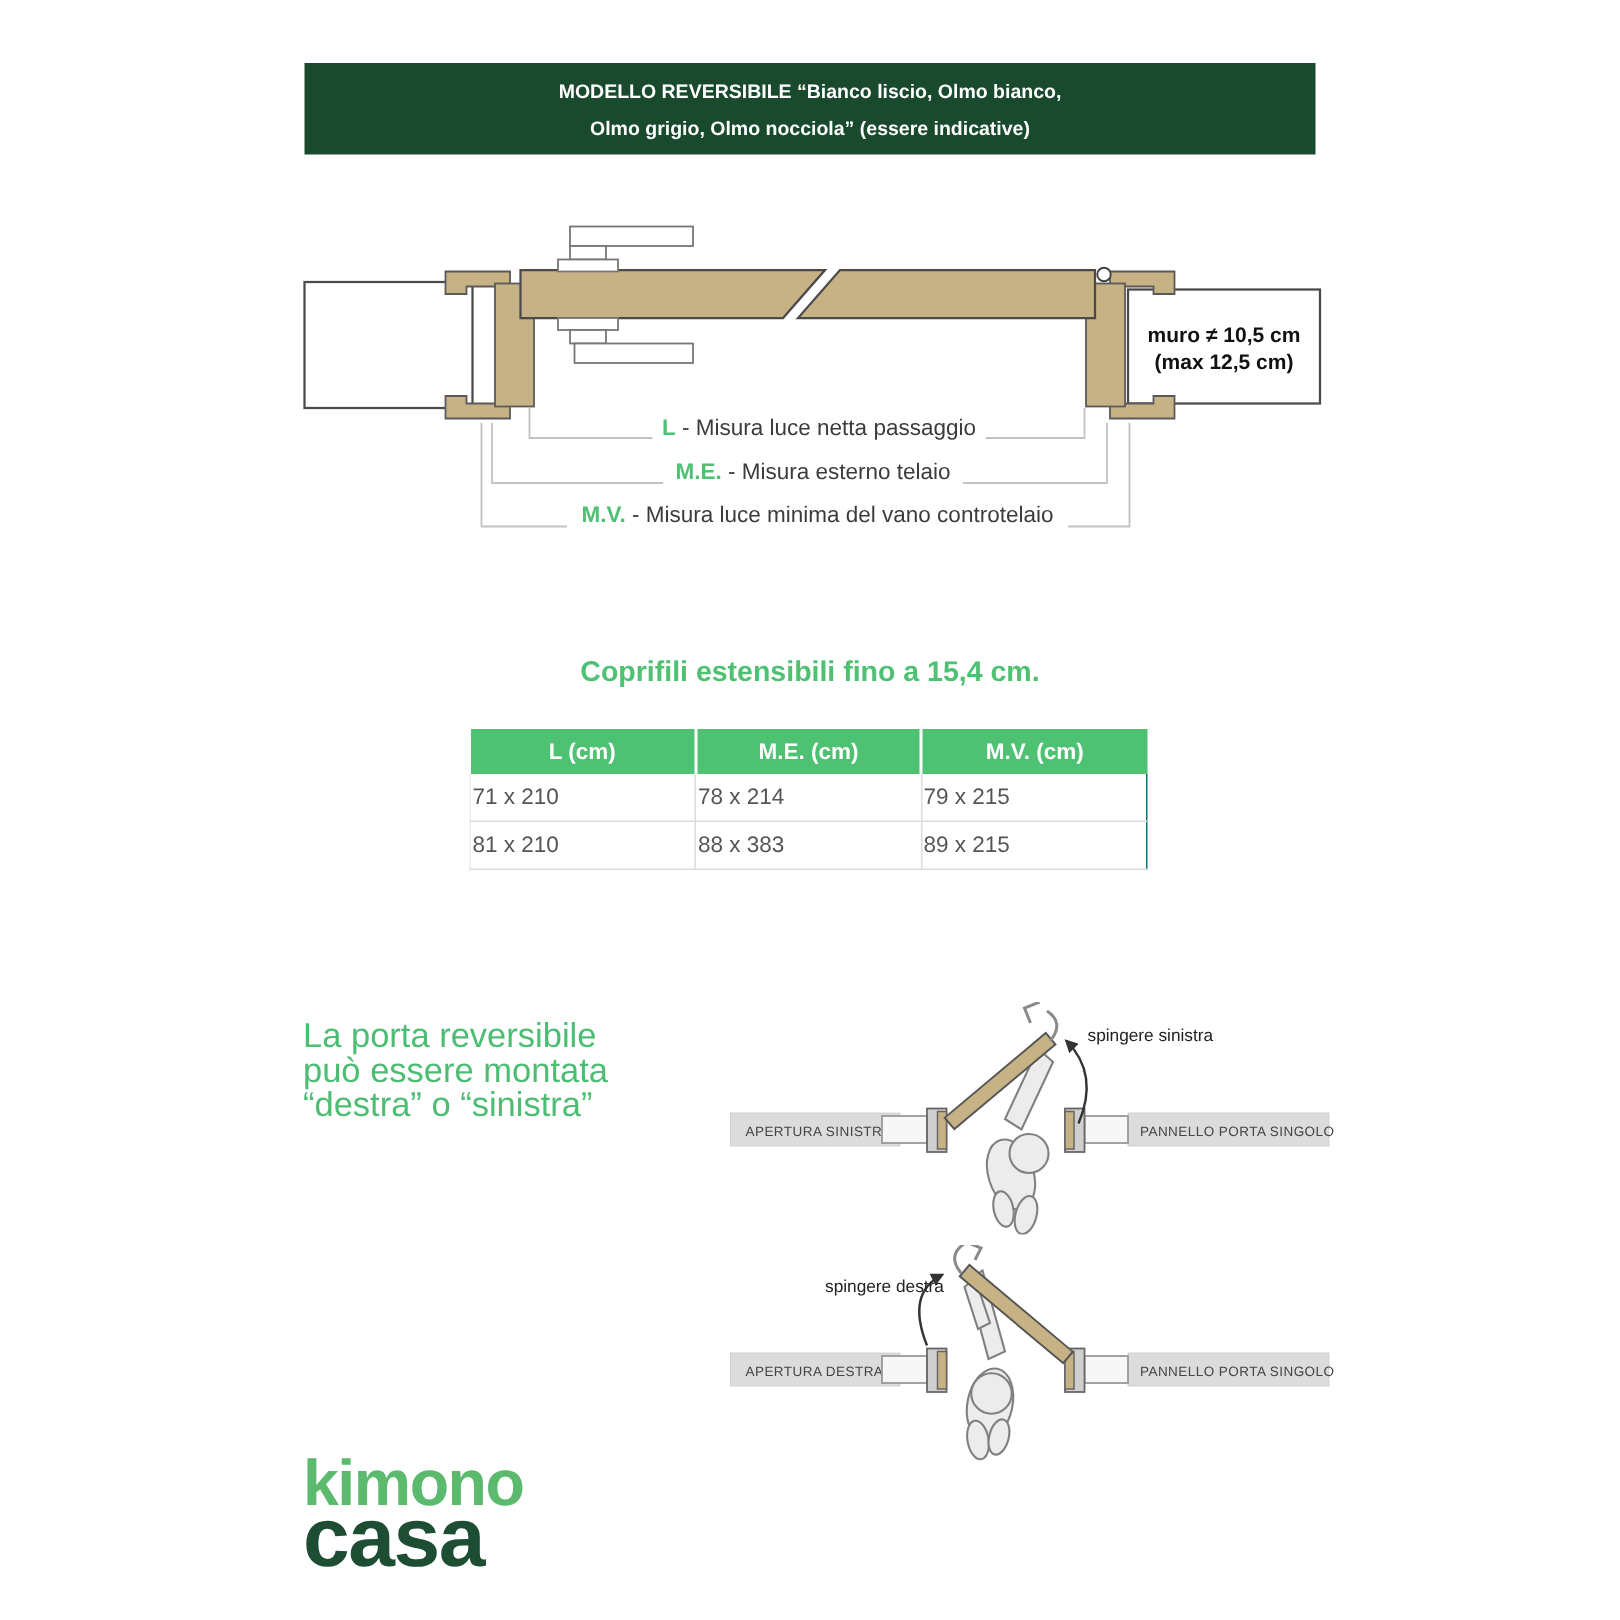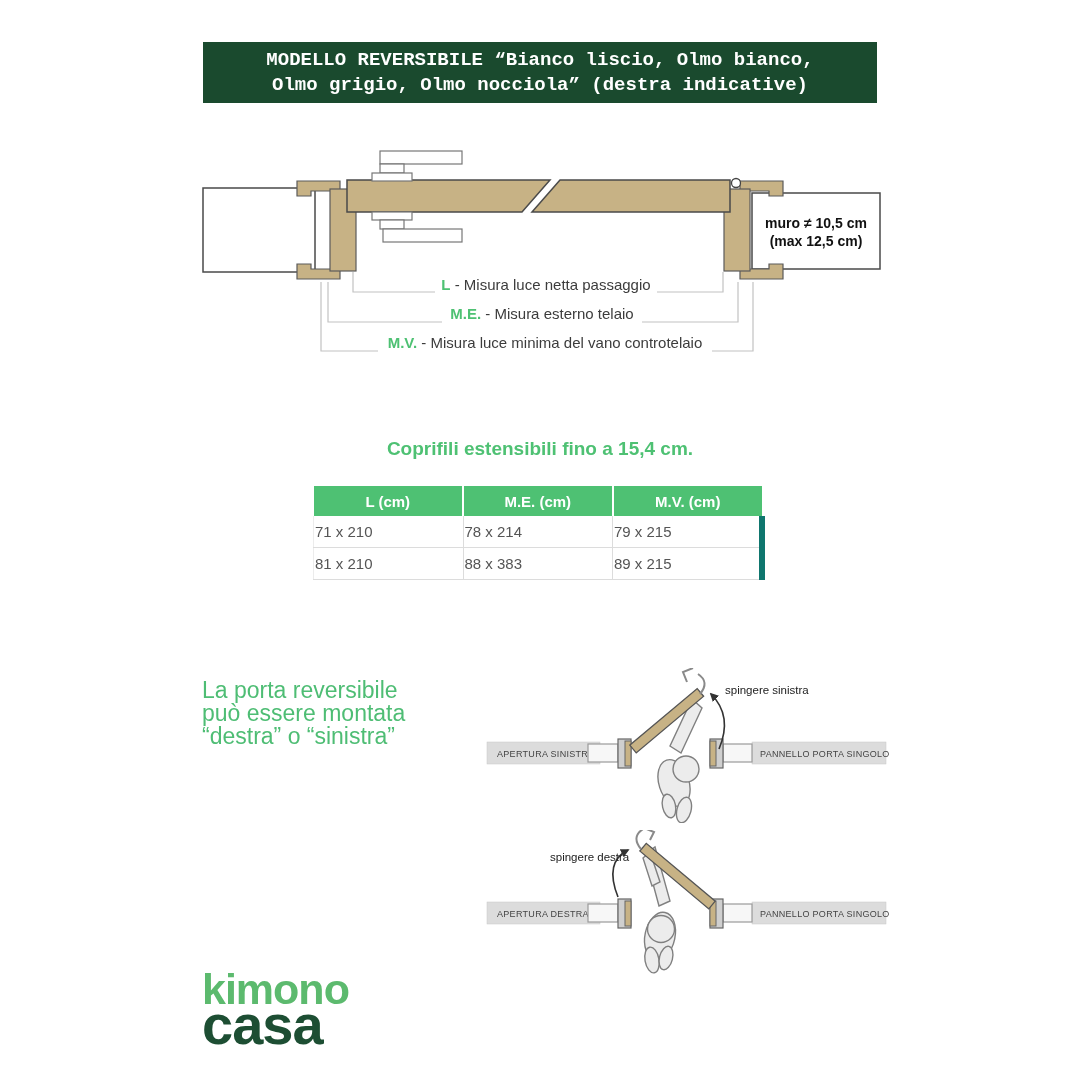--- a/index.html
+++ b/index.html
@@ -1,47 +1,47 @@
 <!DOCTYPE html>
 <html><head>
 <meta charset="utf-8">
 <style>
   html,body{margin:0;padding:0;background:#ffffff;}
   #page{position:relative;width:1080px;height:1080px;background:#ffffff;overflow:hidden;
         font-family:"Liberation Sans","DejaVu Sans",sans-serif;}
   .banner{position:absolute;left:203px;top:42px;width:674px;height:61px;background:#1a4a2e;
           display:flex;flex-direction:column;align-items:center;justify-content:center;
-          color:#ffffff;font-size:19px;font-weight:bold;line-height:25px;text-align:center;font-family:Liberation Mono, monospace;}
+          color:#ffffff;font-size:13px;font-weight:bold;line-height:25px;text-align:center;}
   .table-title{position:absolute;left:240px;top:438px;width:600px;text-align:center;
                color:#4ec173;font-size:19px;font-weight:bold;}
   .size-table{position:absolute;left:313px;top:486px;width:452px;border-collapse:collapse;
               font-size:15px;table-layout:fixed;}
   .size-table th{background:#4ec173;color:#ffffff;font-weight:bold;height:28px;
                  border-right:2px solid #ffffff;}
   .size-table th:last-child{border-right:none;}
   .size-table td{color:#555555;text-align:left;height:29px;
                  border:1px solid #dcdcdc;border-top:none;}
   .size-table tr td:first-child{border-left:1px solid #ececec;}
-  .size-table tr td:last-child{border-right:6px solid #0f766e;}
+  .size-table tr td:last-child{border-right:1px solid #0f766e;}
   .note{position:absolute;left:202px;top:679px;color:#4ebd74;font-size:23px;
         font-weight:normal;line-height:23px;}
   .logo{position:absolute;left:202px;top:972px;font-weight:bold;letter-spacing:-1px;}
   .logo .l1{color:#5cba6e;font-size:43px;line-height:35px;}
   .logo .l2{color:#1d4e33;font-size:56px;line-height:35px;}
   svg{position:absolute;}
   svg text{font-family:"Liberation Sans","DejaVu Sans",sans-serif;}
 </style>
 </head>
 <body>
 
 <div id="page">
 
   <div class="banner">
     <div>MODELLO REVERSIBILE “Bianco liscio, Olmo bianco,</div>
-    <div>Olmo grigio, Olmo nocciola” (destra indicative)</div>
+    <div>Olmo grigio, Olmo nocciola” (essere indicative)</div>
   </div>
 
   <svg style="left:190px;top:145px" width="700" height="215" viewBox="190 145 700 215">
 
     <g fill="none" stroke="#c2c2c2" stroke-width="1.2">
       <path d="M 353,272 V 292 H 723 V 272"></path>
       <path d="M 328,282 V 322 H 738 V 282"></path>
       <path d="M 321,282 V 351 H 753 V 282"></path>
     </g>
     <rect x="435" y="277" width="222" height="17" fill="#ffffff"></rect>

